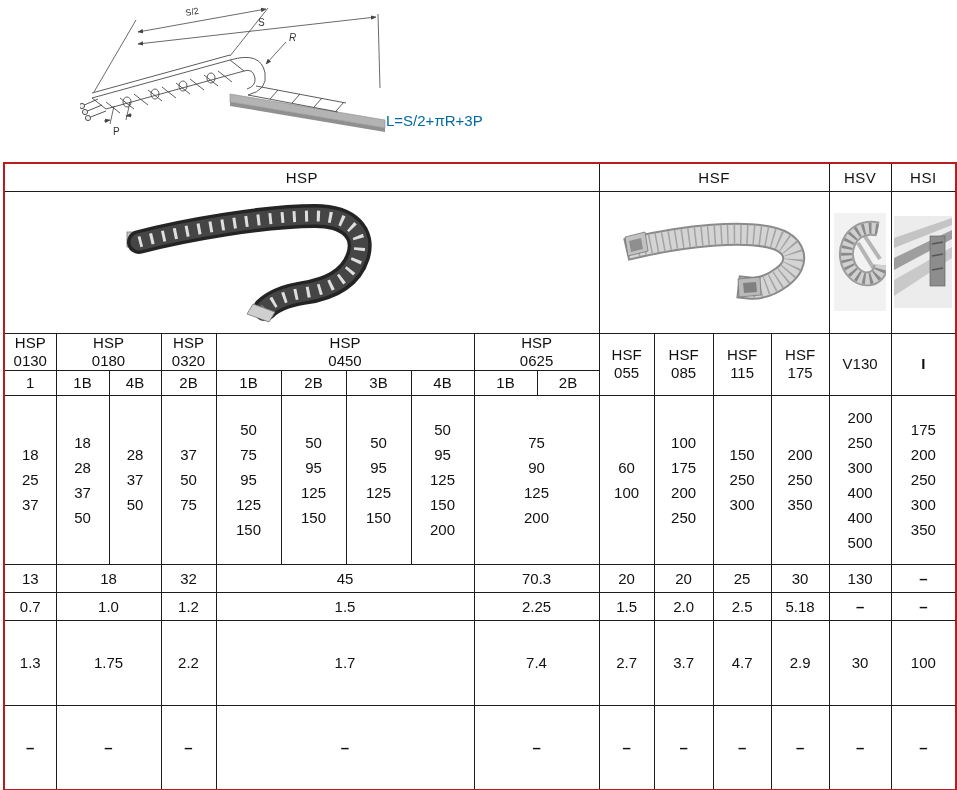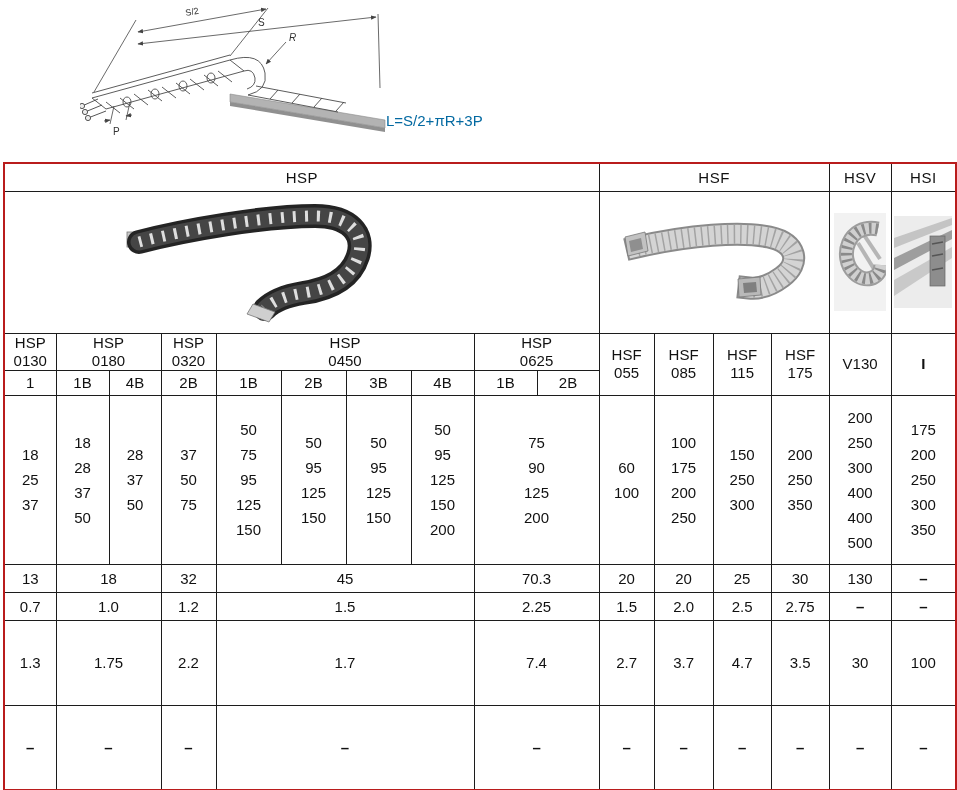--- a/index.html
+++ b/index.html
@@ -308,35 +308,35 @@
 
   <tr class="r-s2">
     <td>0.7</td>
     <td colspan="2">1.0</td>
     <td>1.2</td>
     <td colspan="4">1.5</td>
     <td colspan="2">2.25</td>
     <td>1.5</td>
     <td>2.0</td>
     <td>2.5</td>
-    <td>2.75</td>
+    <td>5.18</td>
     <td class="dash">–</td>
     <td class="dash">–</td>
   </tr>
 
   <tr class="r-s3">
     <td>1.3</td>
     <td colspan="2">1.75</td>
     <td>2.2</td>
     <td colspan="4">1.7</td>
     <td colspan="2">7.4</td>
     <td>2.7</td>
     <td>3.7</td>
     <td>4.7</td>
-    <td>3.5</td>
+    <td>2.9</td>
     <td>30</td>
     <td>100</td>
   </tr>
 
   <tr class="r-s4">
     <td class="dash">–</td>
     <td class="dash" colspan="2">–</td>
     <td class="dash">–</td>
     <td class="dash" colspan="4">–</td>
     <td class="dash" colspan="2">–</td>

